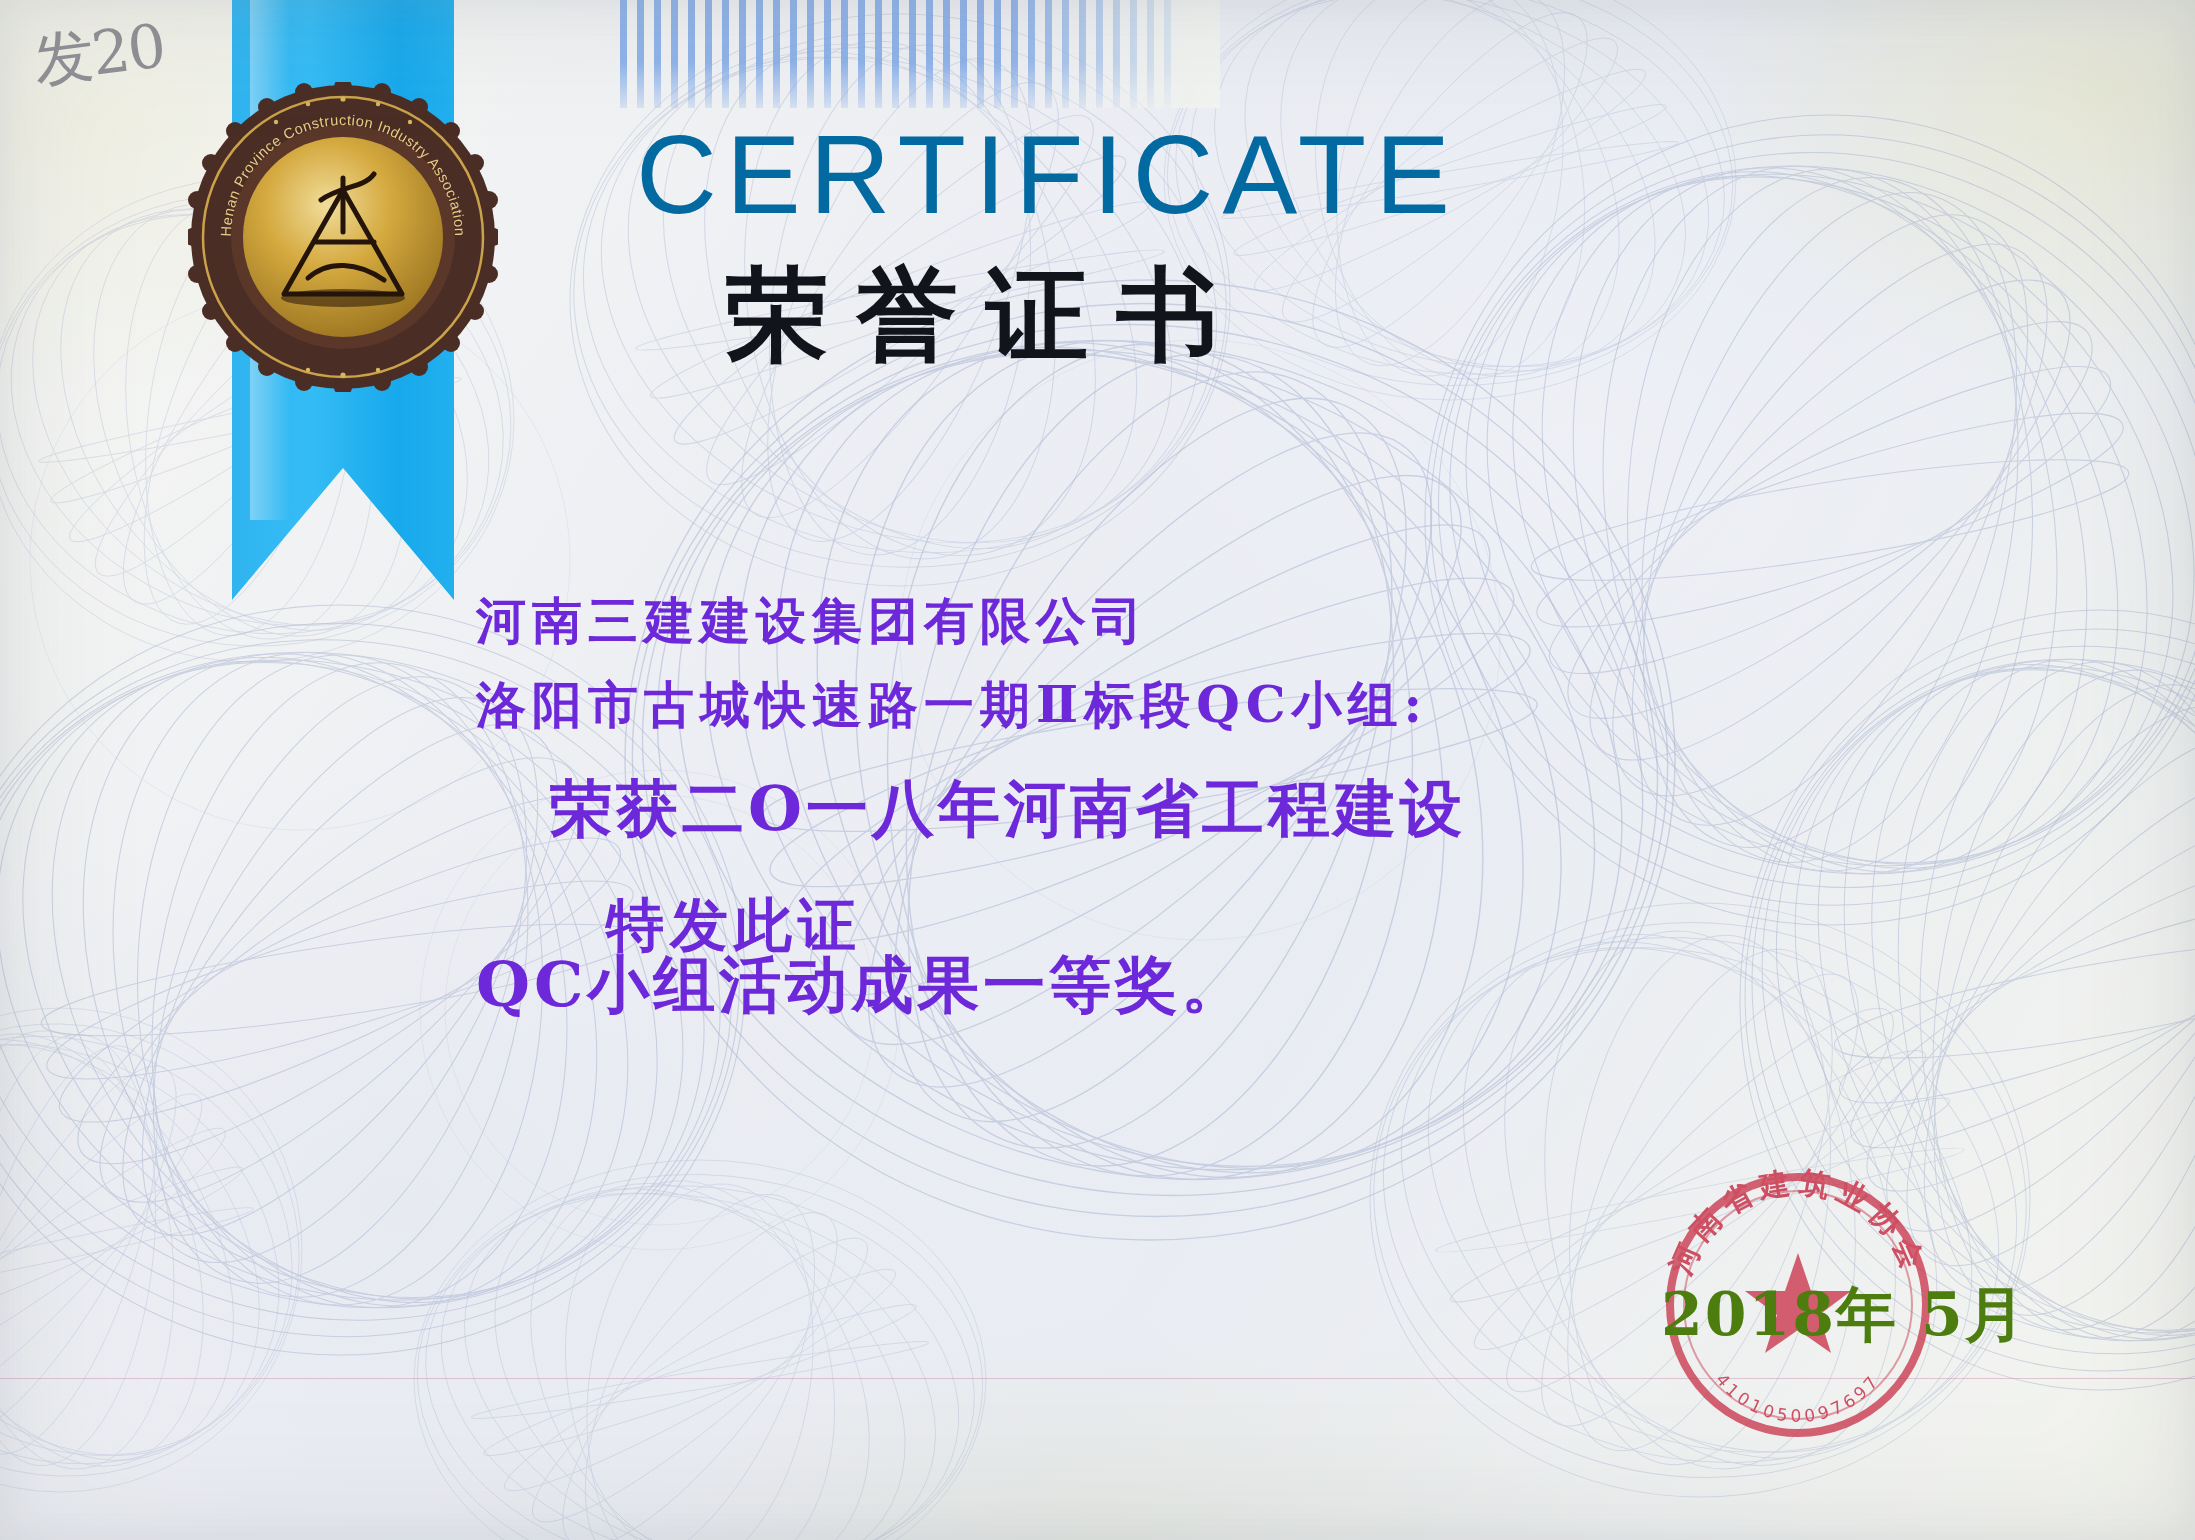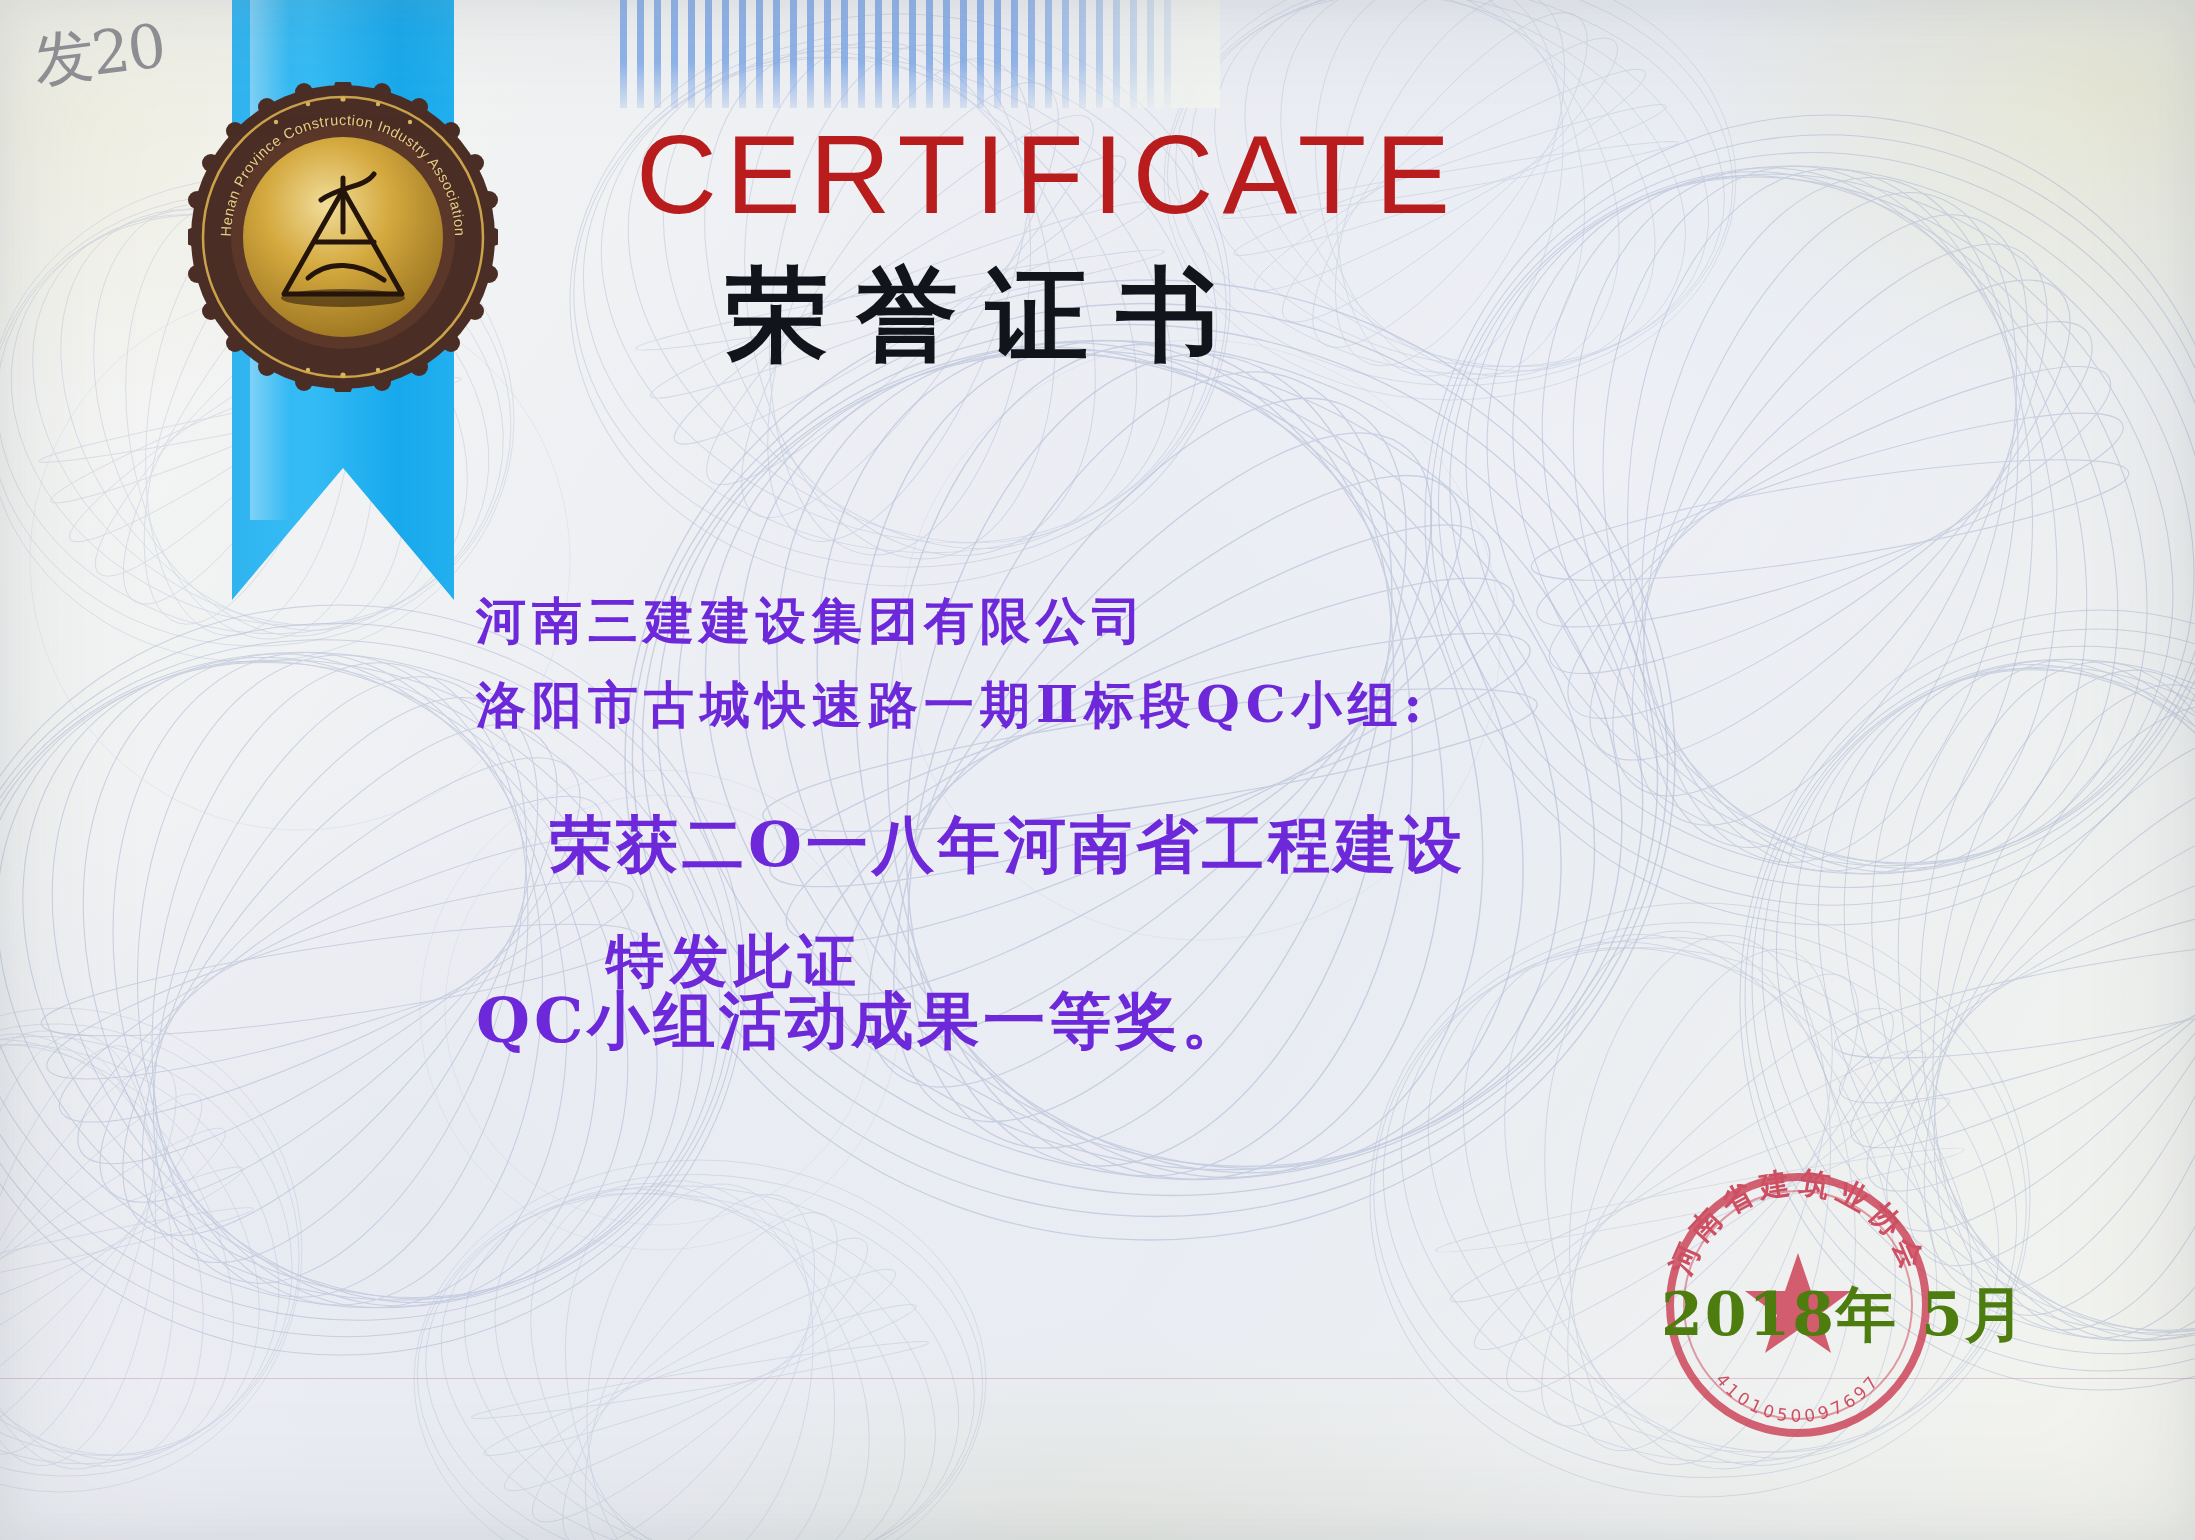--- a/index.html
+++ b/index.html
@@ -117,21 +117,21 @@
   }
 
   
   .cert-en {
     position: absolute;
     left: 636px;
     top: 110px;
     font-family: "Liberation Sans", sans-serif;
     font-size: 112px;
     letter-spacing: 9px;
-    color: #b91c1c;
+    color: #0369a1;
     font-weight: 400;
   }
   .cert-cn {
     position: absolute;
     left: 726px;
     top: 248px;
     font-family: "DejaVu Serif", serif;
     font-size: 102px;
     font-weight: bold;
     letter-spacing: 28px;
@@ -148,21 +148,21 @@
     font-family: "DejaVu Serif", serif;
     font-weight: bold;
   }
   .line {
     font-size: 50px;
     letter-spacing: 6px;
     line-height: 1.0;
     white-space: nowrap;
   }
   .line.l1 { margin-bottom: 34px; }
-  .line.l2 { margin-bottom: 84px; }
+  .line.l2 { margin-bottom: 48px; }
   .line.big {
     font-size: 62px;
     letter-spacing: 4px;
     margin-left: 74px;
     margin-bottom: 56px;
   }
   .line.big2 {
     font-size: 62px;
     letter-spacing: 4px;
     margin-left: 0px;

